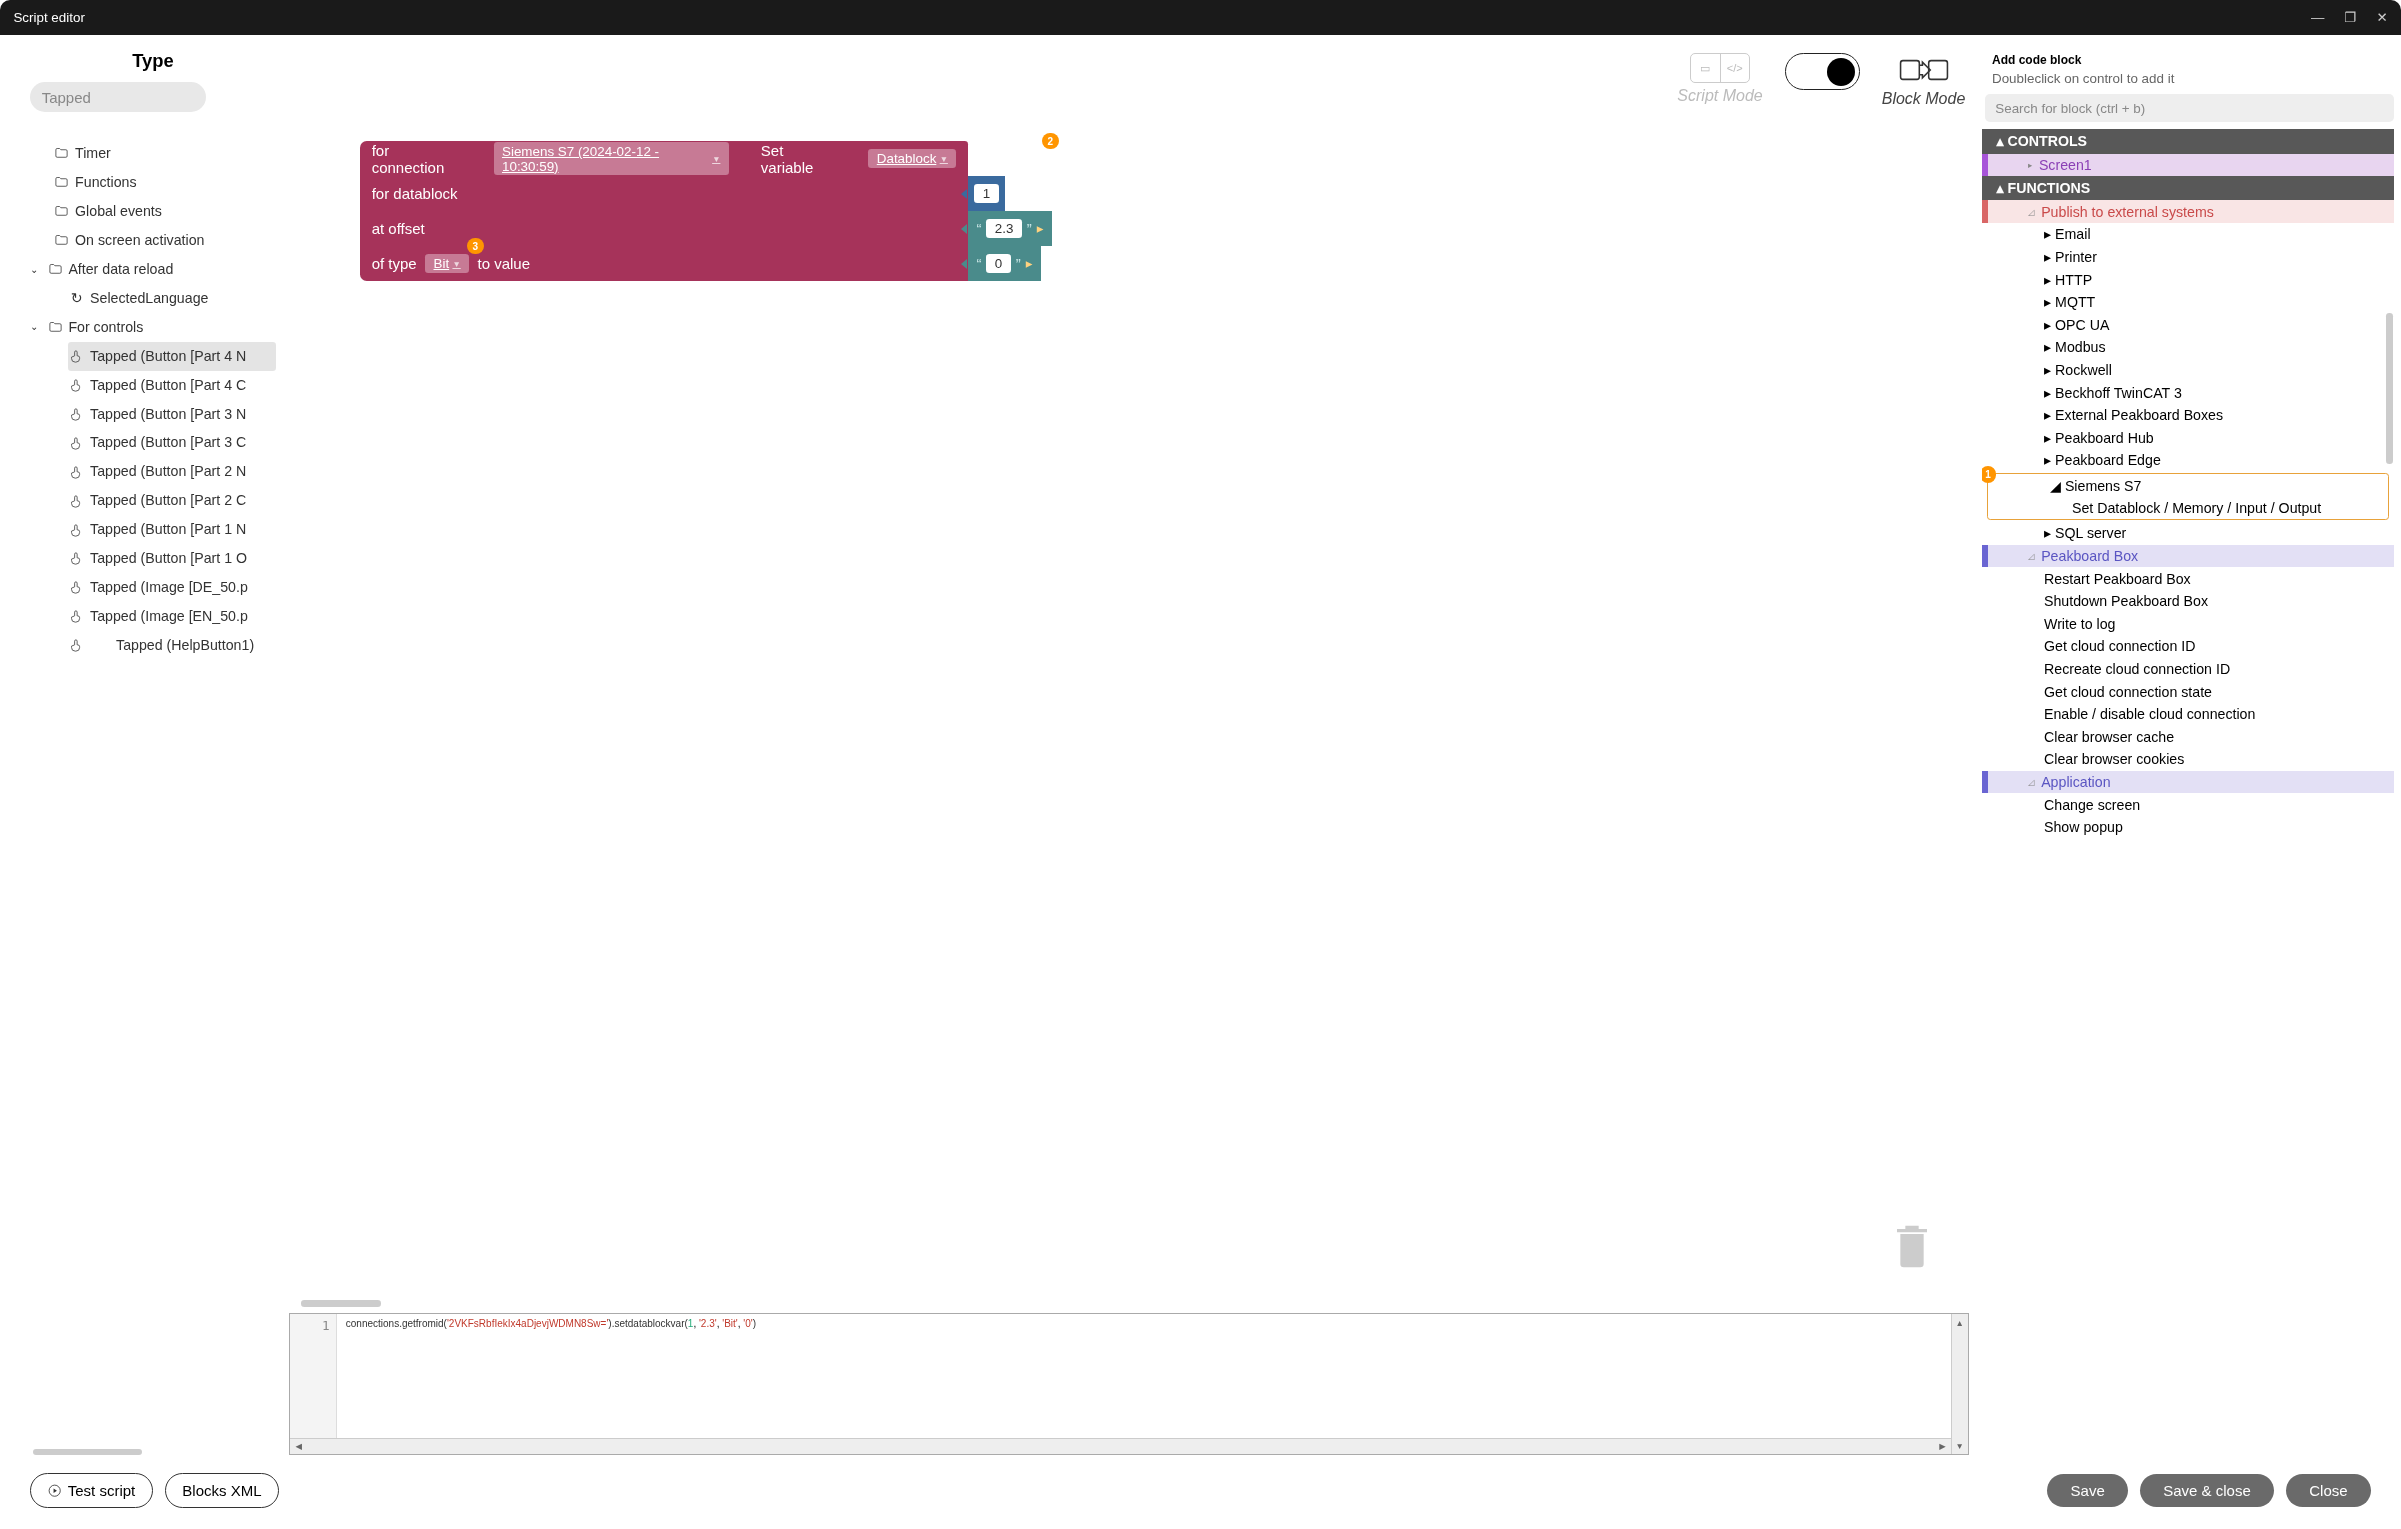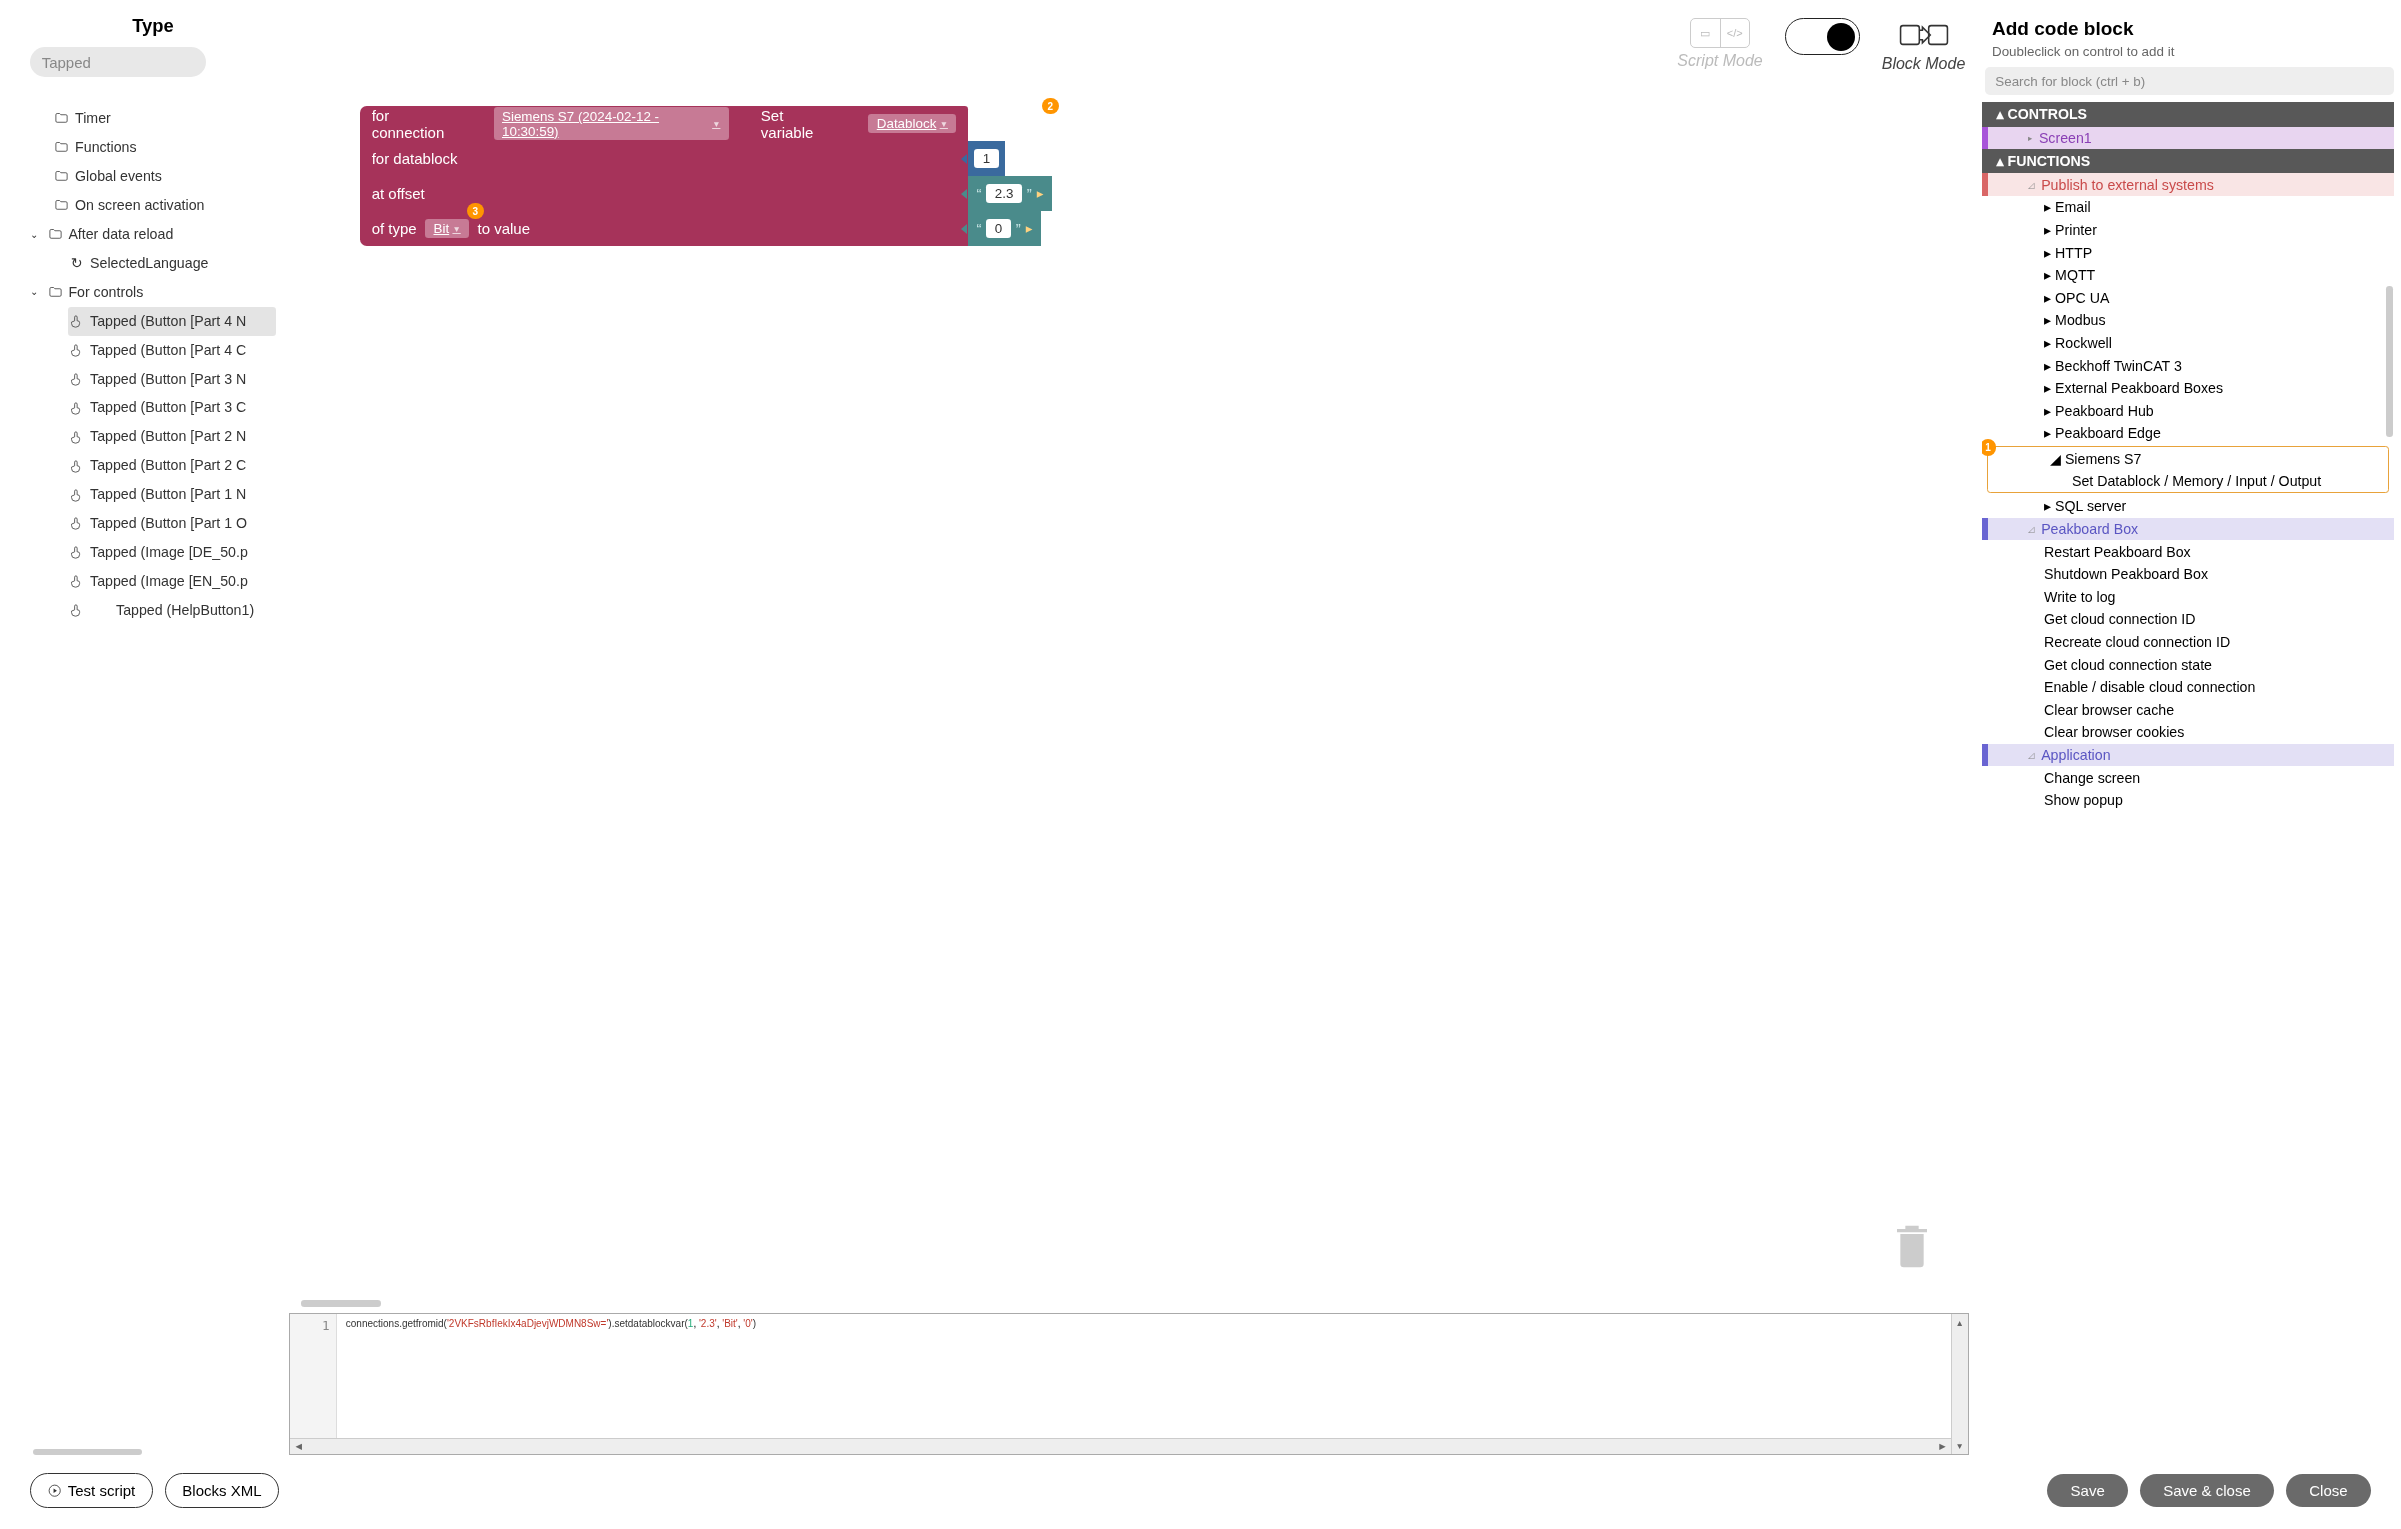--- a/index.html
+++ b/index.html
@@ -63,21 +63,21 @@
 .code-body .num { color:#2a7; }
 .code-body .str { color:#c0392b; }
 .code-sb-v { width:16.7px; background:#eee; border-left:0.8px solid #ccc; display:flex; flex-direction:column; }
 .code-sb-v .arrow { height:16.7px; display:flex; align-items:center; justify-content:center; font-size:8.4px; color:#666; }
 .code-sb-v .track { flex:1; }
 .code-sb-h { height:16.7px; background:#eee; border-top:0.8px solid #ccc; display:flex; position:absolute; bottom:0; left:0; right:16.7px; }
 .code-sb-h .arrow { width:16.7px; display:flex; align-items:center; justify-content:center; font-size:8.4px; color:#666; }
 .code-sb-h .track { flex:1; }
 
 .right-panel { width: 419px; display:flex; flex-direction:column; padding: 18.4px 6.7px 0 0; overflow:hidden; }
-.right-panel h4 { font-size:19px; font-weight:600; padding-left: 10px; }
+.right-panel h4 { font-size:12px; font-weight:600; padding-left: 10px; }
 .right-panel .sub { font-size:13.4px; color:#666; margin: 3.3px 0 8.4px 0; padding-left: 10px; }
 .search-field { margin: 0 0 6.7px 3.3px; background:#eee; border-radius:5px; padding:6.7px 10px; color:#888; font-size:13.4px; }
 .block-tree { flex:1; overflow:hidden; position:relative; font-size:14.2px; }
 .bt-header { background:#585858; color:#fff; padding:4.2px 8.4px; font-weight:600; border-left:6.7px solid #585858; }
 .bt-item { padding:3.3px 8.4px 3.3px 25px; cursor:pointer; display:flex; align-items:center; gap:6.7px; }
 .bt-item .caret { font-size:8.4px; color:#888; }
 .bt-item.screen { background:#e8d5f0; color:#8a3fb5; border-left:6.7px solid #a855d9; font-weight:400; padding-left:40px; }
 .bt-item.publish { background:#f9e5e5; color:#c94a4a; border-left:6.7px solid #d96666; padding-left:40px; }
 .bt-item.peakbox { background:#e3e0f5; color:#5a55c2; border-left:6.7px solid #6a65d2; padding-left:40px; }
 .bt-item.application { background:#e3e0f5; color:#5a55c2; border-left:6.7px solid #6a65d2; padding-left:40px; }
@@ -94,20 +94,28 @@
 .footer-right { display:flex; gap:11.7px; }
 .btn-dark { background:#6a6a6a; color:#fff; border:none; padding:8.4px 23.4px; border-radius:20px; font-size:15px; cursor:pointer; }
 
 .hs-wrap { padding: 3.3px 25px 6.7px 25px; }
 .hs-wrap-left { padding: 3.3px 25px 6.7px 3.3px; }
 </style>
 </head>
 <body>
 
 <div class="window">
+  <div class="titlebar">
+    <div class="titlebar-title">Script editor</div>
+    <div class="titlebar-controls">
+      <span>—</span>
+      <span>❐</span>
+      <span>✕</span>
+    </div>
+  </div>
 
   <div class="main">
 
     <div class="left-panel">
       <div class="type-heading">Type</div>
       <div class="type-pill">Tapped</div>
 
       <div class="tree">
         <div class="tree-item" style="margin-left:23.4px;">
           <span class="folder-icon">

